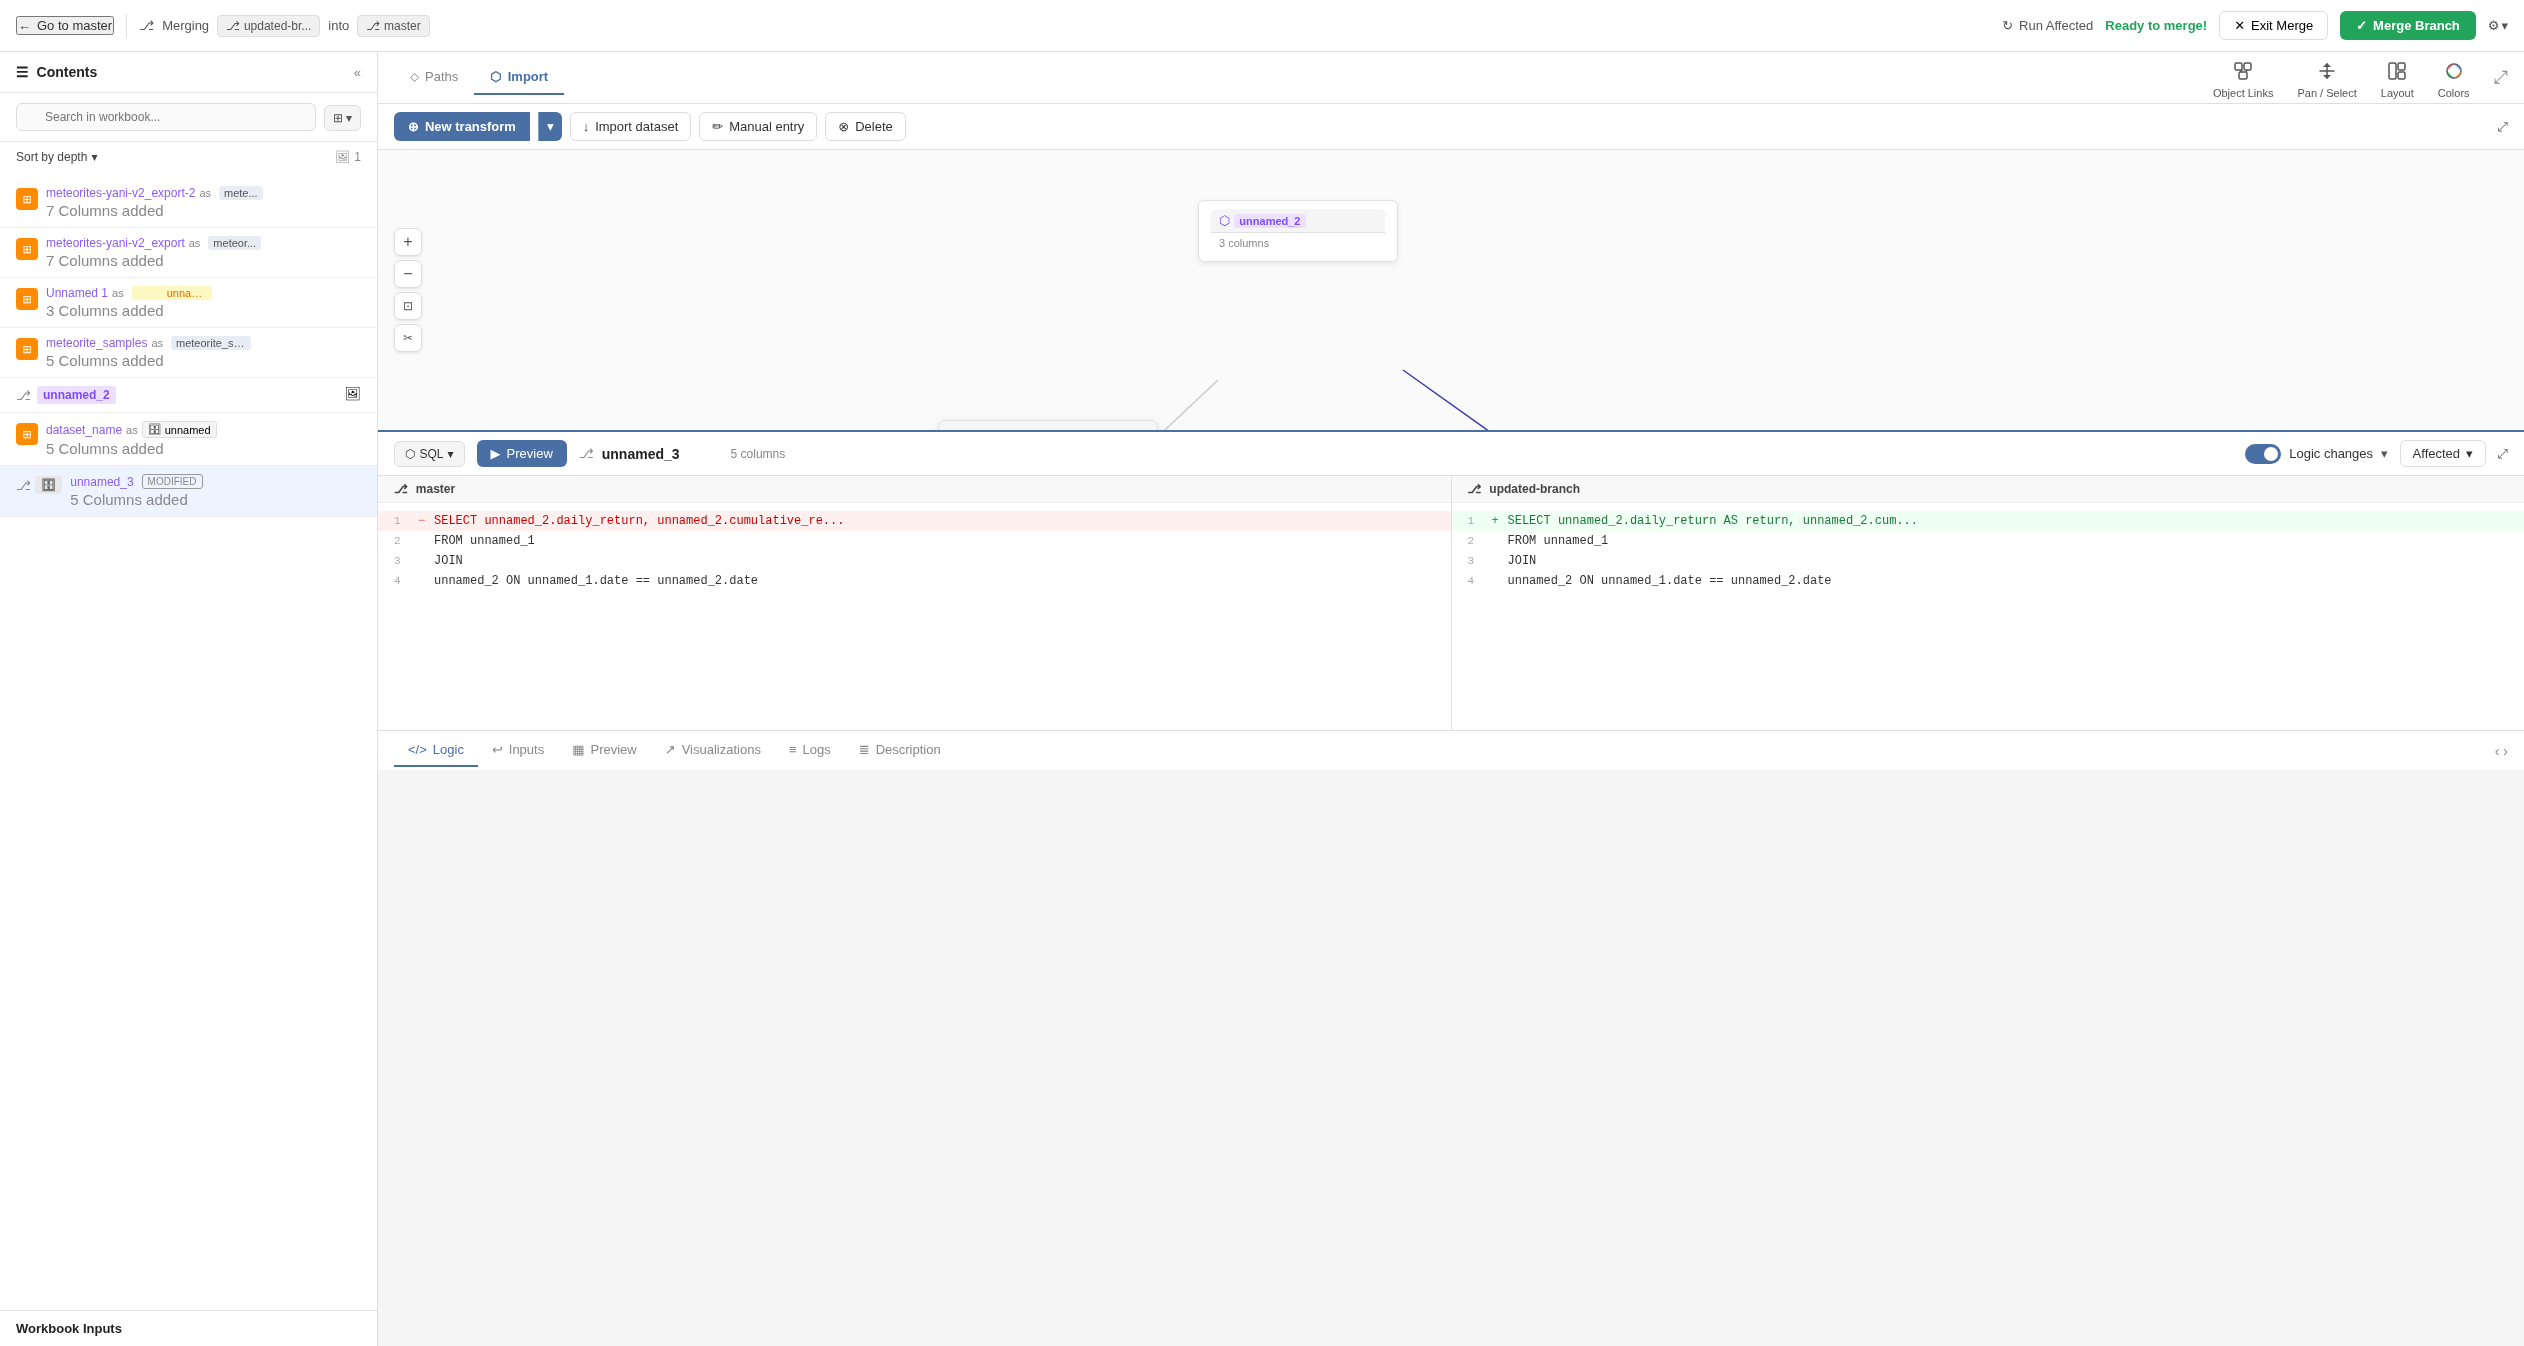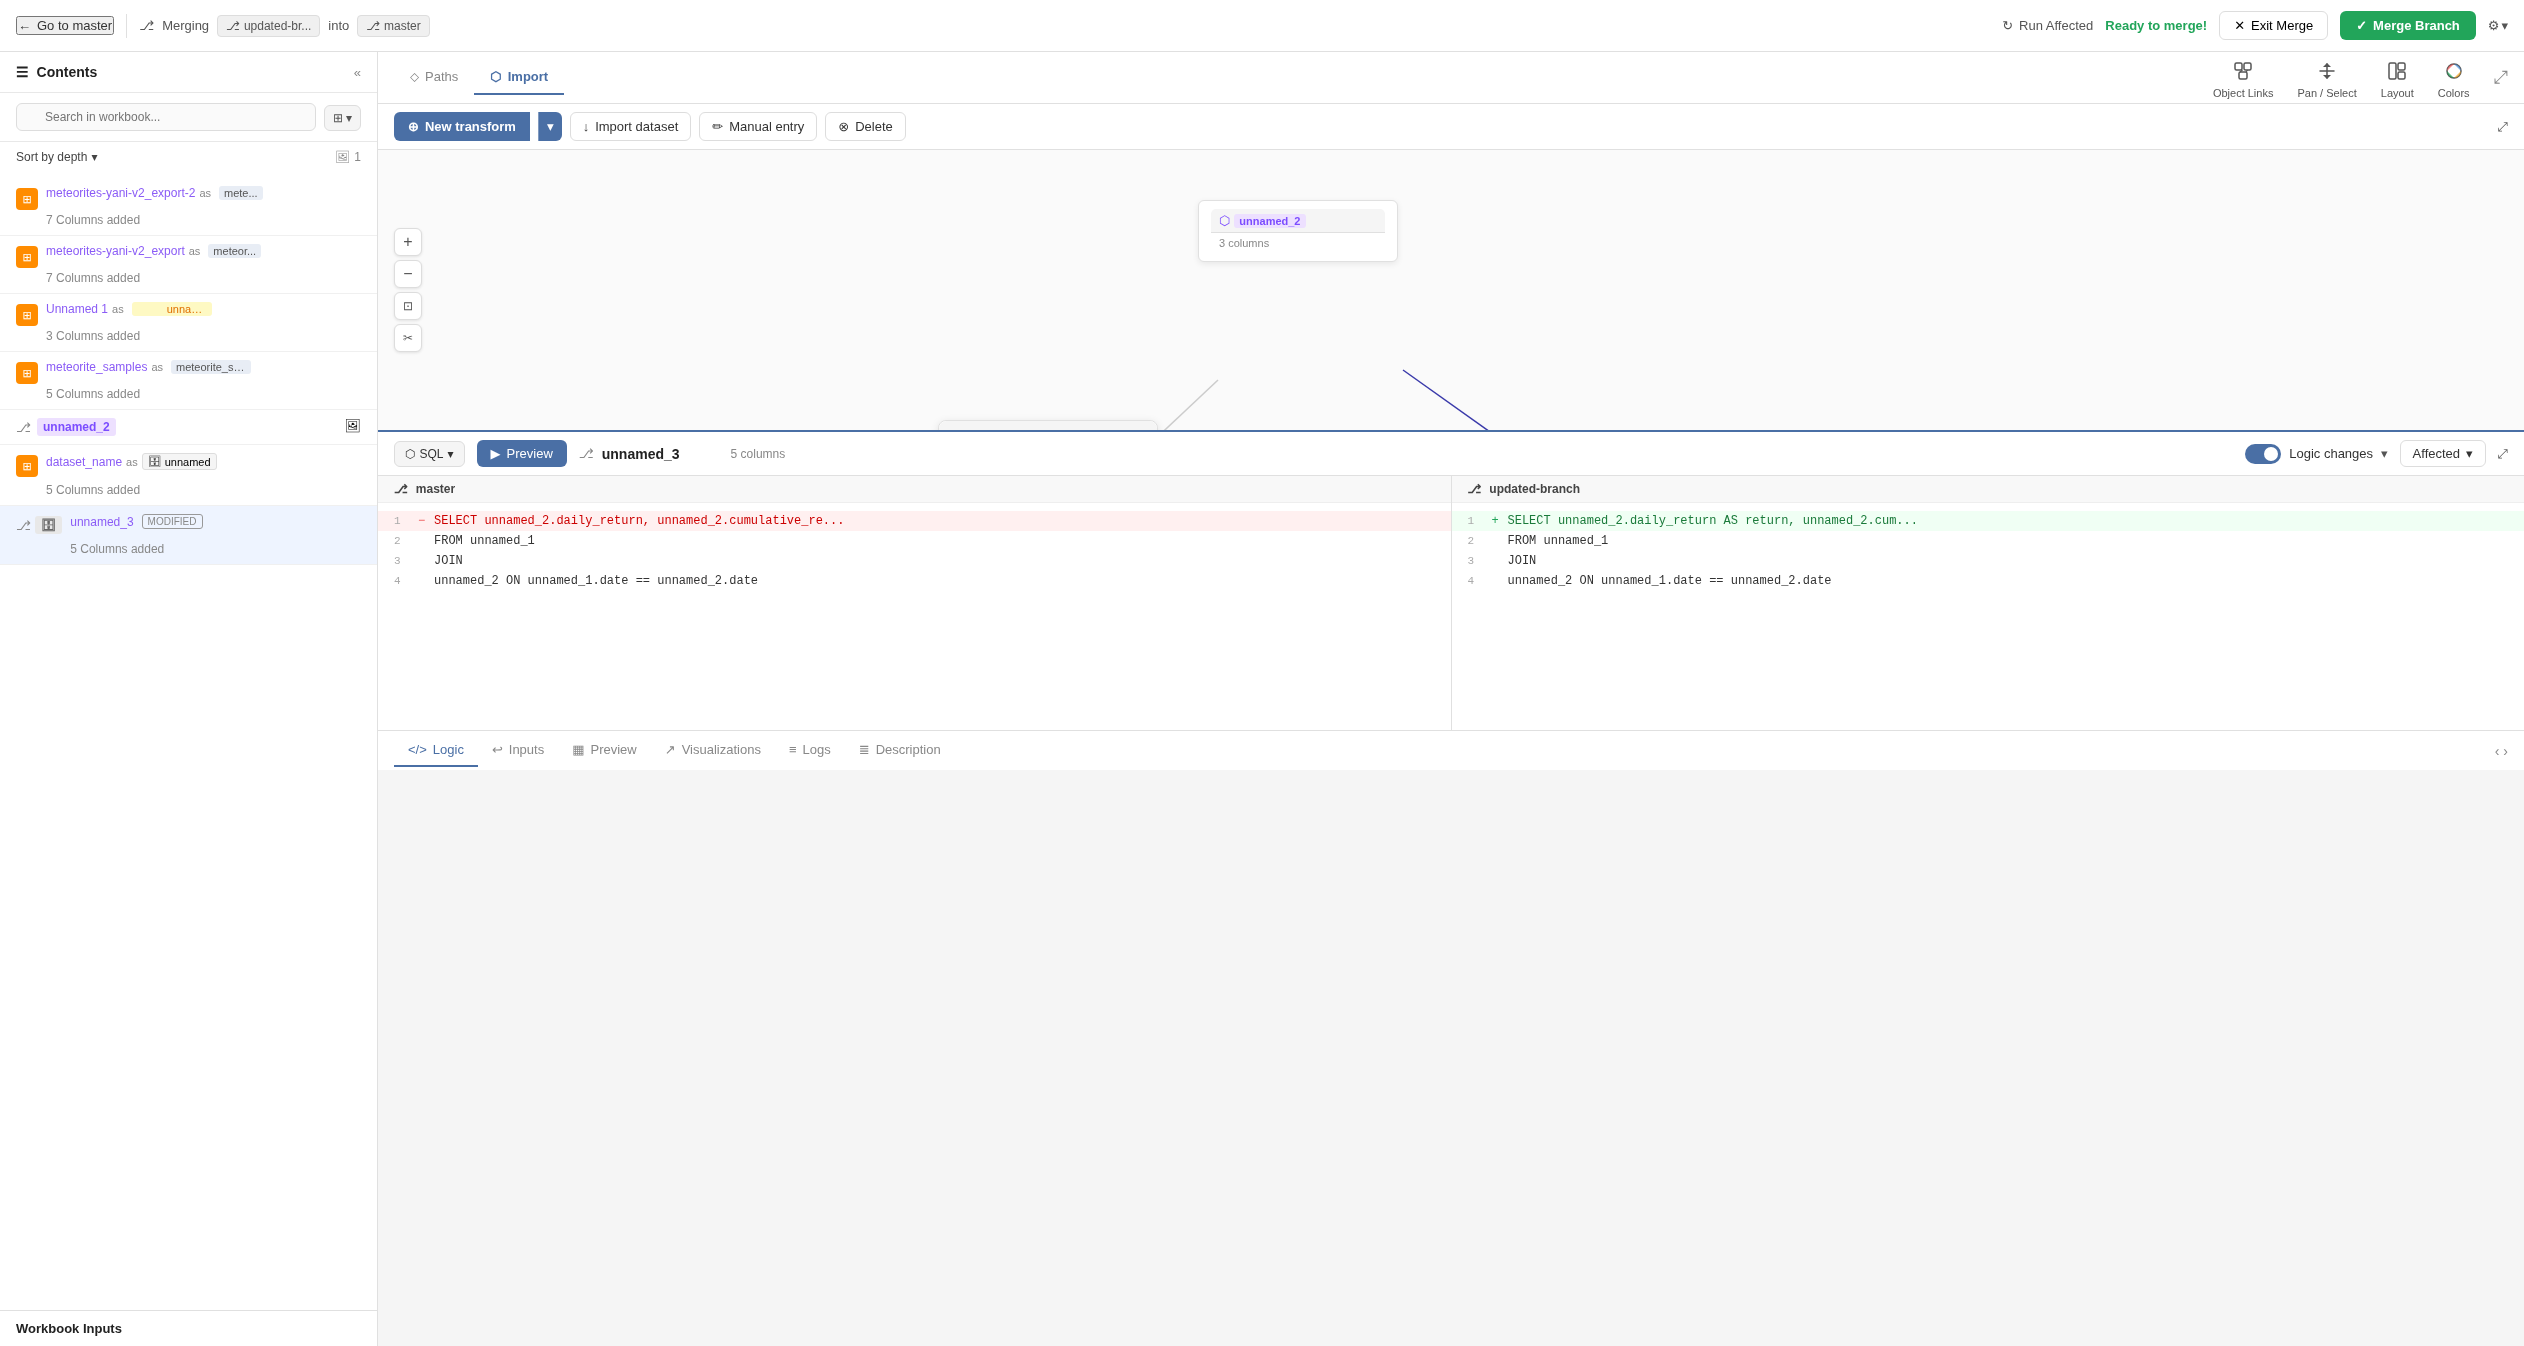--- a/index.html
+++ b/index.html
@@ -39,21 +39,21 @@
     .img-count { display: flex; align-items: center; gap: 4px; font-size: 12px; color: #888; }
     .sidebar-items { flex: 1; overflow-y: auto; padding: 6px 0; }
     .sidebar-item { display: flex; align-items: flex-start; padding: 8px 16px; cursor: pointer; border-bottom: 1px solid #f0f0f0; gap: 8px; }
     .sidebar-item.active { background: #eef4ff; }
     .item-icon { width: 22px; height: 22px; border-radius: 4px; display: flex; align-items: center; justify-content: center; font-size: 11px; flex-shrink: 0; margin-top: 2px; }
     .item-icon.orange { background: #ff8c00; color: #fff; }
     .item-content { flex: 1; min-width: 0; }
     .item-name { font-size: 12px; font-weight: 500; color: #8b5cf6; white-space: nowrap; overflow: hidden; text-overflow: ellipsis; }
     .item-alias { display: inline-block; background: #e8edf5; border-radius: 3px; padding: 1px 5px; font-size: 11px; color: #555; margin-left: 4px; max-width: 80px; overflow: hidden; text-overflow: ellipsis; white-space: nowrap; }
     .item-alias.orange-tag { background: #fff0e0; color: #e07000; }
-    .item-cols { font-size: 12px; color: #888; margin-top: 13px; }
+    .item-cols { font-size: 15px; color: #888; margin-top: 2px; }
     .modified-badge { font-size: 10px; background: transparent; border: 1px solid #999; border-radius: 3px; padding: 1px 5px; color: #888; margin-left: 4px; }
     .item-row { display: flex; align-items: center; flex-wrap: wrap; gap: 4px; }
 
     .workbook-inputs-section { padding: 10px 16px; font-size: 13px; font-weight: 600; color: #222; border-top: 1px solid #e0e0e0; }
 
     
     .right-content { flex: 1; display: flex; flex-direction: column; overflow: hidden; }
 
     
     .graph-toolbar { display: flex; align-items: center; justify-content: space-between; background: #fff; border-bottom: 1px solid #e0e0e0; padding: 0 16px; height: 52px; }

